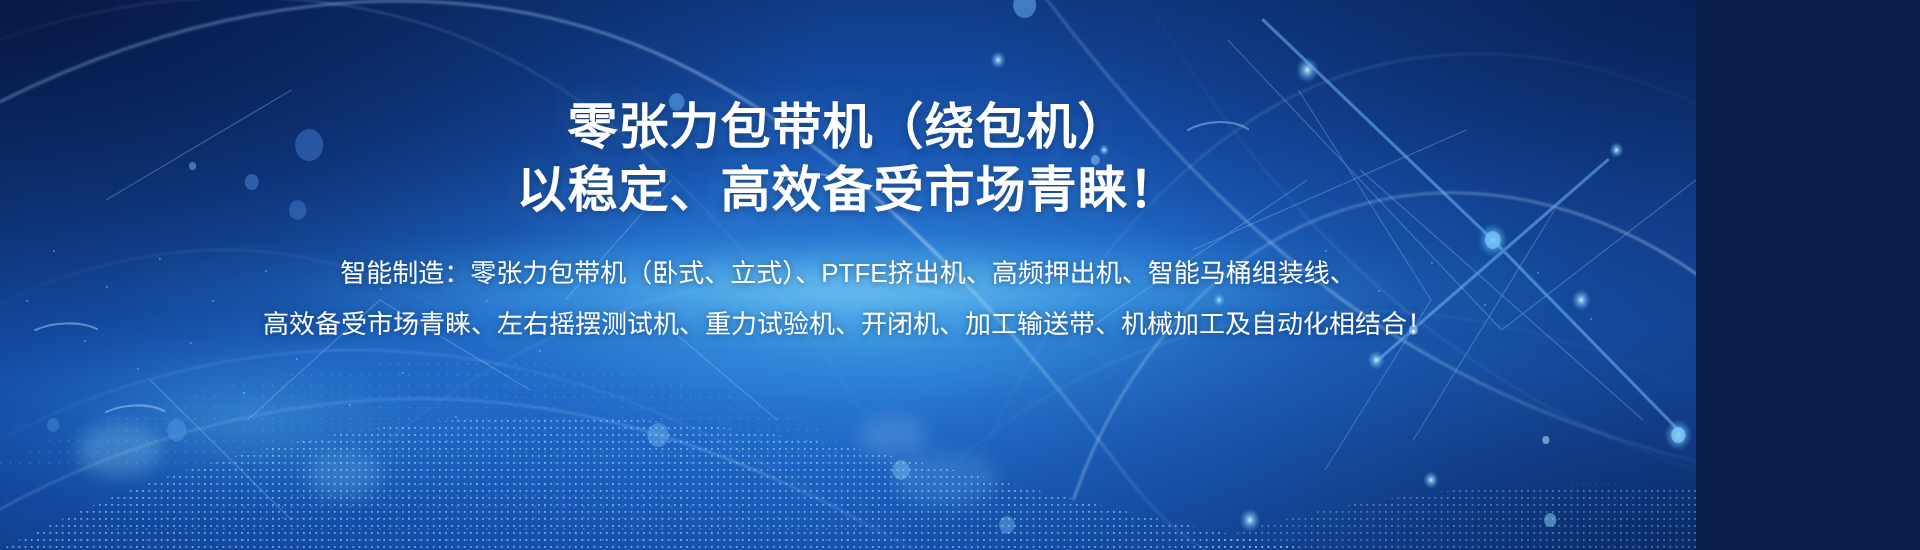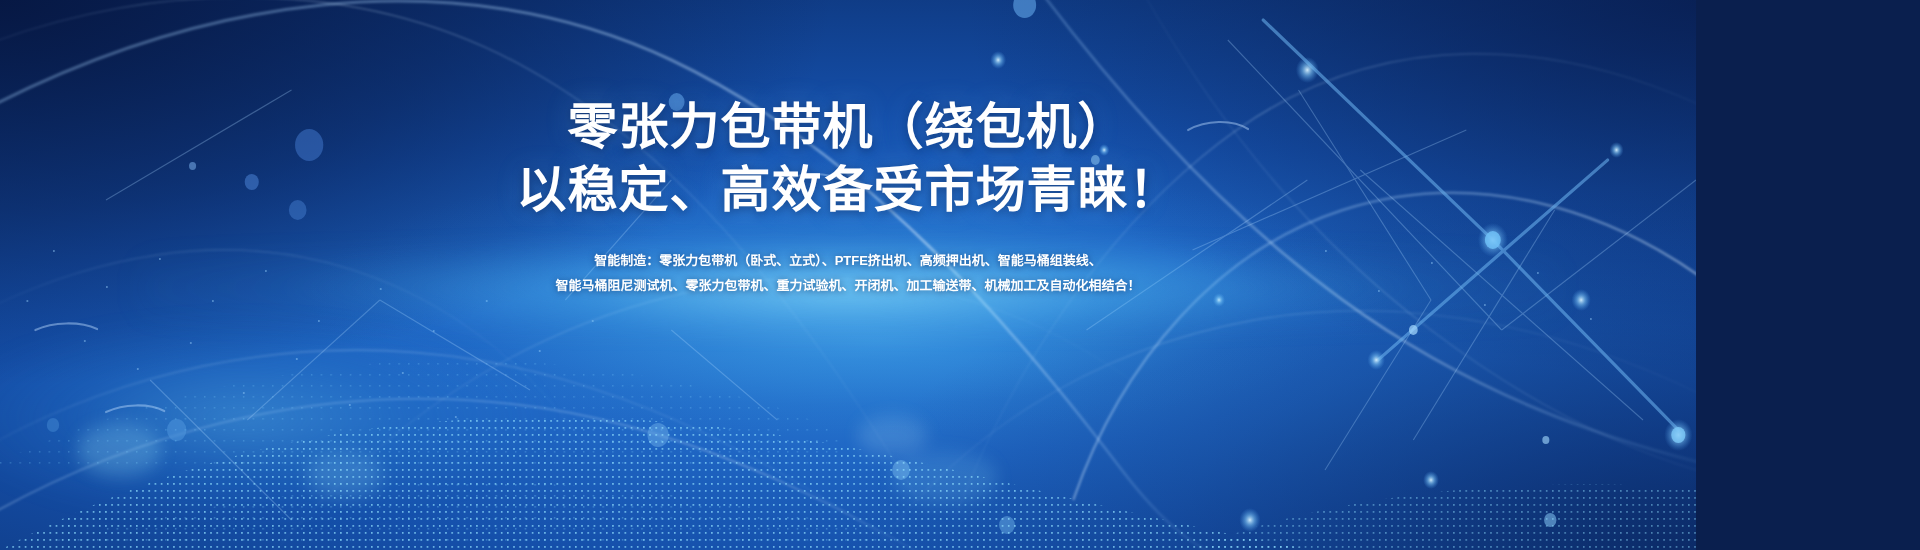--- a/index.html
+++ b/index.html
@@ -70,23 +70,23 @@
     line-height:1.26;
     text-shadow:0 2px 10px rgba(5,30,80,0.55), 0 0 26px rgba(120,200,255,0.30);
     white-space:nowrap;
   }
   .title-line2{
     margin-top:0;
   }
   .subtitle-wrap{
     margin-top:26px;
     color:#ffffff;
-    font-size:13px;
+    font-size:26px;
     line-height:1.95;
-    font-weight:700;
+    font-weight:400;
     text-shadow:0 1px 6px rgba(5,30,80,0.55);
     white-space:nowrap;
   }
   .sub-line{display:block;}
 </style>
 </head>
 <body>
 
 <div class="banner">
 
@@ -303,17 +303,17 @@
   </svg>
 
   <div class="bg-glowband"></div>
 
   <div class="content">
     <div class="title">零张力包带机（绕包机）</div>
     <div class="title title-line2">以稳定、高效备受市场青睐！</div>
 
     <div class="subtitle-wrap">
       <span class="sub-line">智能制造：零张力包带机（卧式、立式）、PTFE挤出机、高频押出机、智能马桶组装线、</span>
-      <span class="sub-line">智能马桶阻尼测试机、零张力包带机、重力试验机、开闭机、加工输送带、机械加工及自动化相结合！</span>
+      <span class="sub-line">高效备受市场青睐、左右摇摆测试机、重力试验机、开闭机、加工输送带、机械加工及自动化相结合！</span>
     </div>
   </div>
 
 </div>
 
 </body></html>

